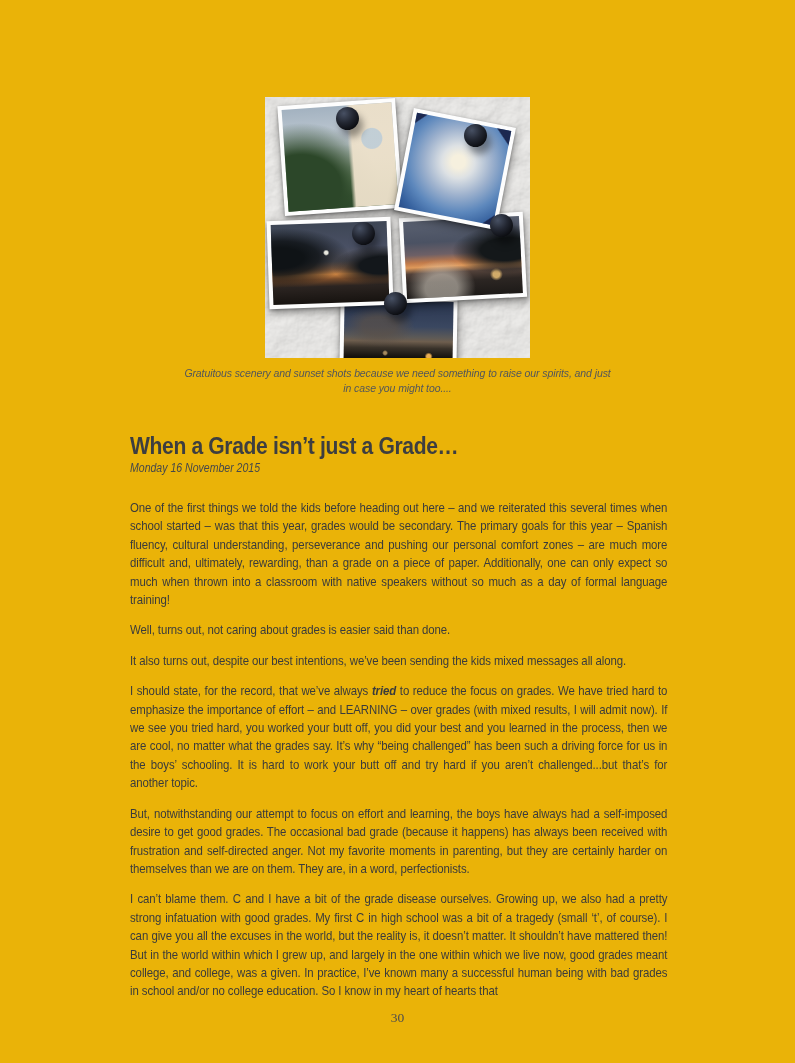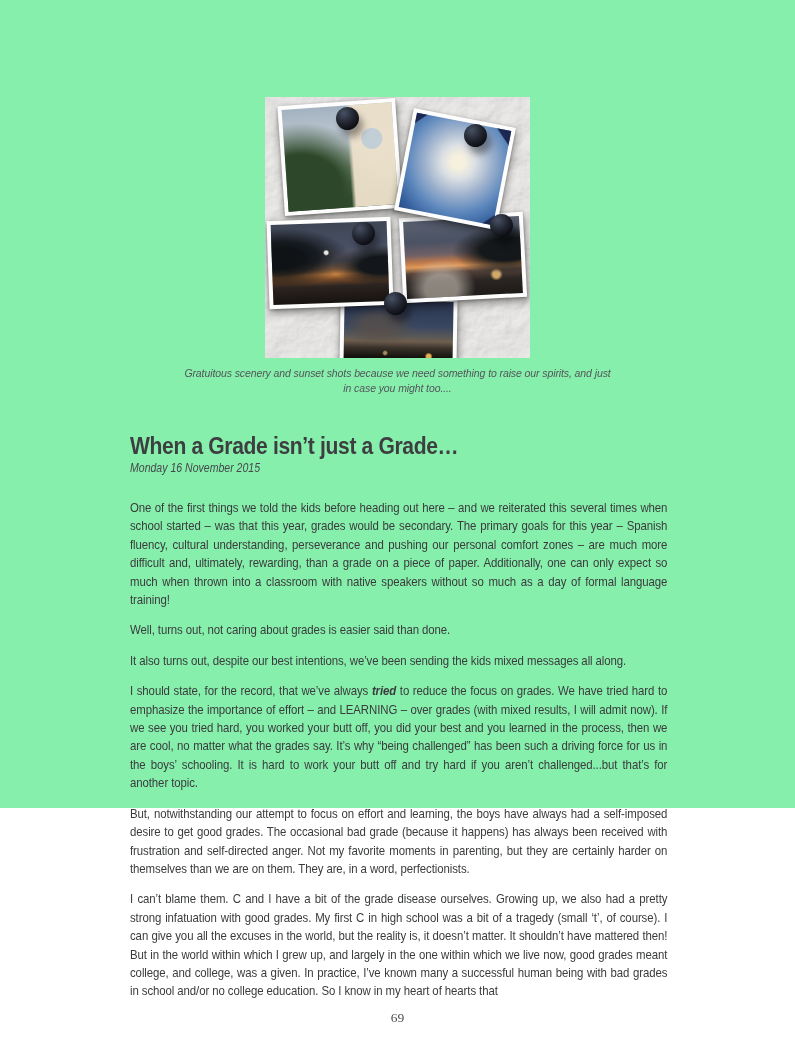--- a/index.html
+++ b/index.html
@@ -1,18 +1,18 @@
 <!DOCTYPE html>
 <html><head>
 <meta charset="utf-8">
 <style>
   * { margin:0; padding:0; box-sizing:border-box; }
   html,body { width:795px; height:1063px; background:#ffffff; overflow:hidden;
               font-family:"Liberation Sans", sans-serif; }
-  #page { position:relative; width:795px; height:808px; background:#86efac; }
+  #page { position:relative; width:795px; height:1063px; background:#eab308; }
 
   
   #collage { position:absolute; left:265px; top:97px; width:265px; height:261px;
              background:#e9e8e6; overflow:hidden; }
   #collage svg.paper { position:absolute; left:0; top:0; opacity:.55; }
 
   .polaroid { position:absolute; background:#fdfdfd; padding:4px;
               box-shadow:1px 4px 9px rgba(0,0,0,.42), 0 1px 3px rgba(0,0,0,.28); }
   .polaroid .pic { width:100%; height:100%; }
 
@@ -131,15 +131,15 @@
     <div class="date">Monday 16 November 2015</div>
 
     <p class="first">One of the first things we told the kids before heading out here – and we reiterated this several times when school started – was that this year, grades would be secondary. The primary goals for this year – Spanish fluency, cultural understanding, perseverance and pushing our personal comfort zones – are much more difficult and, ultimately, rewarding, than a grade on a piece of paper.  Additionally, one can only expect so much when thrown into a classroom with native speakers without so much as a day of formal language training!</p>
     <p>Well, turns out, not caring about grades is easier said than done.</p>
     <p>It also turns out, despite our best intentions, we’ve been sending the kids mixed messages all along.</p>
     <p><span>I should state, for the record, that we’ve always </span><span class="em">tried</span><span> to reduce the focus on grades. We have tried hard to emphasize the importance of effort – and LEARNING – over grades (with mixed results, I will admit now). If we see you tried hard, you worked your butt off, you did your best and you learned in the process, then we are cool, no matter what the grades say. It’s why “being challenged” has been such a driving force for us in the boys’ schooling. It is hard to work your butt off and try hard if you aren’t challenged...but that’s for another topic.</span></p>
     <p>But, notwithstanding our attempt to focus on effort and learning, the boys have always had a self-imposed desire to get good grades. The occasional bad grade (because it happens) has always been received with frustration and self-directed anger. Not my favorite moments in parenting, but they are certainly harder on themselves than we are on them. They are, in a word, perfectionists.</p>
     <p>I can’t blame them.  C and I have a bit of the grade disease ourselves.  Growing up, we also had a pretty strong infatuation with good grades.  My first C in high school was a bit of a tragedy (small ‘t’, of course).  I can give you all the excuses in the world, but the reality is, it doesn’t matter. It shouldn’t have mattered then! But in the world within which I grew up, and largely in the one within which we live now, good grades meant college, and college, was a given.  In practice, I’ve known many a successful human being with bad grades in school and/or no college education.  So I know in my heart of hearts that</p>
   </div>
 
-  <div id="pagenum">69</div>
+  <div id="pagenum">30</div>
 
 </div>
 
 </body></html>

